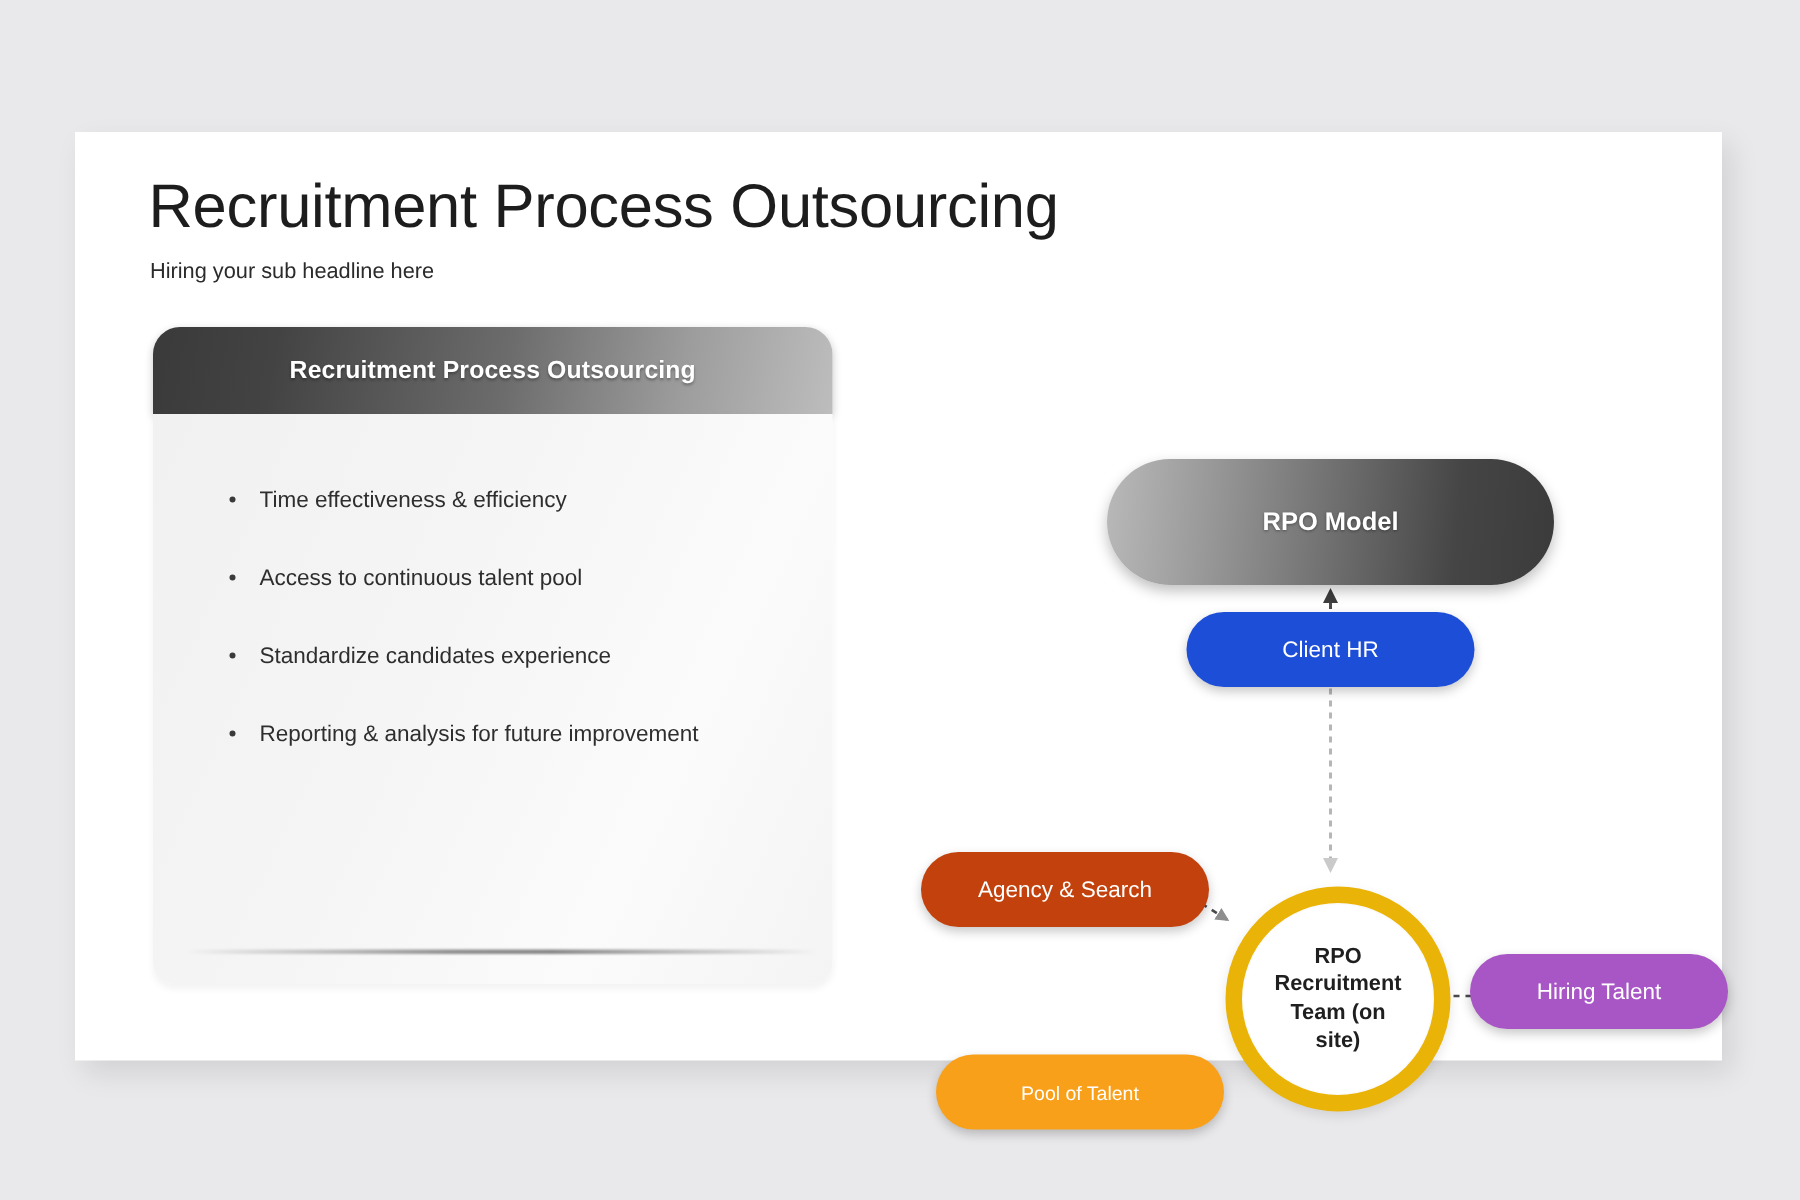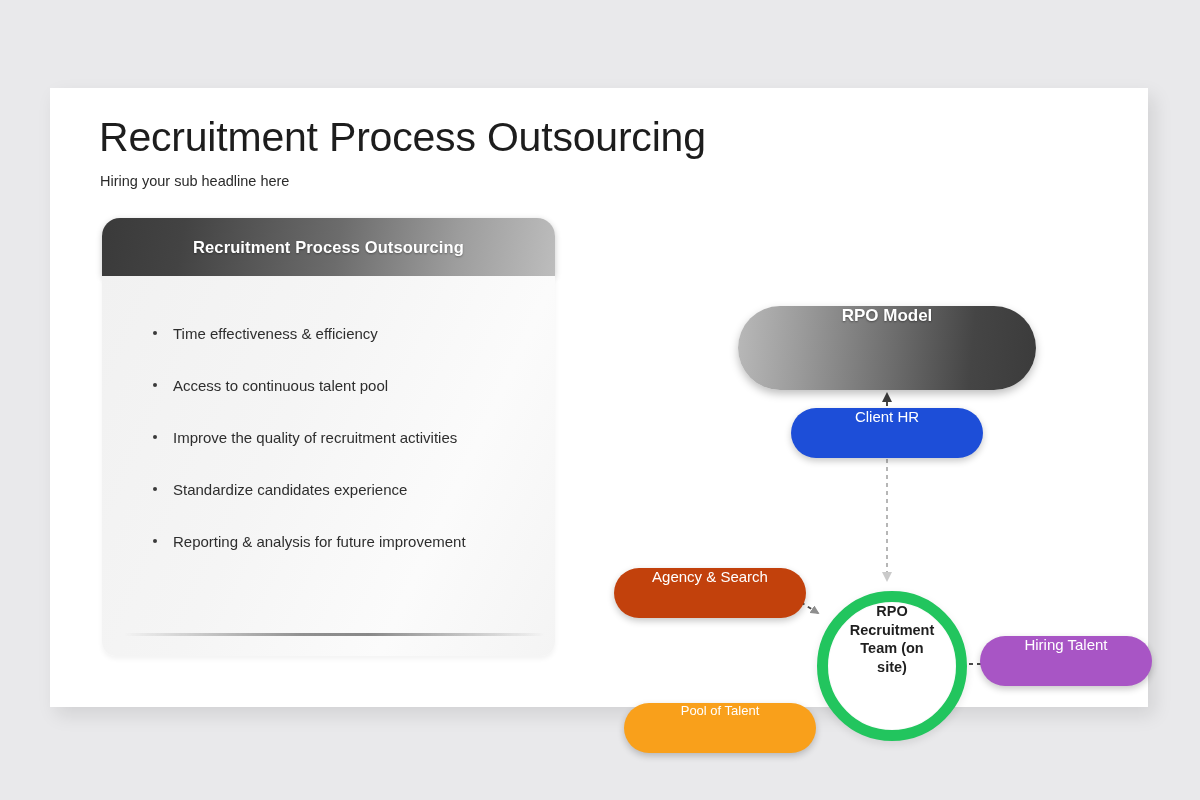--- a/index.html
+++ b/index.html
@@ -135,21 +135,21 @@
     position: absolute;
     left: 0;
     top: 0;
     width: 590px;
     height: 500px;
   }
 
   .node {
     position: absolute;
     display: flex;
-    align-items: flex-start;
+    align-items: center;
     justify-content: center;
     color: #ffffff;
     text-align: center;
     box-sizing: border-box;
   }
 
   #node-rpo-model {
     left: 183px;
     top: 108px;
     width: 298px;
@@ -211,21 +211,21 @@
     z-index: 3;
   }
 
   #node-rpo-team {
     left: 262px;
     top: 393px;
     width: 150px;
     height: 150px;
     border-radius: 50%;
     background: #ffffff;
-    border: 11px solid #22c55e;
+    border: 11px solid #eab308;
     box-shadow: 0 3px 8px rgba(0,0,0,0.10), inset 0 0 0 1px rgba(0,0,0,0.02);
     color: #1f1f1f;
     font-size: 14.5px;
     font-weight: bold;
     line-height: 1.28;
     z-index: 2;
   }
 </style>
 </head>
 <body>
@@ -246,24 +246,20 @@
         <li class="bullet-item">
           <span class="bullet-dot"></span>
           <span>Time effectiveness &amp; efficiency</span>
         </li>
         <li class="bullet-item">
           <span class="bullet-dot"></span>
           <span>Access to continuous talent pool</span>
         </li>
         <li class="bullet-item">
           <span class="bullet-dot"></span>
-          <span>Improve the quality of recruitment activities</span>
-        </li>
-        <li class="bullet-item">
-          <span class="bullet-dot"></span>
           <span>Standardize candidates experience</span>
         </li>
         <li class="bullet-item">
           <span class="bullet-dot"></span>
           <span>Reporting &amp; analysis for future improvement</span>
         </li>
       </ul>
     </div>
   </div>
 

